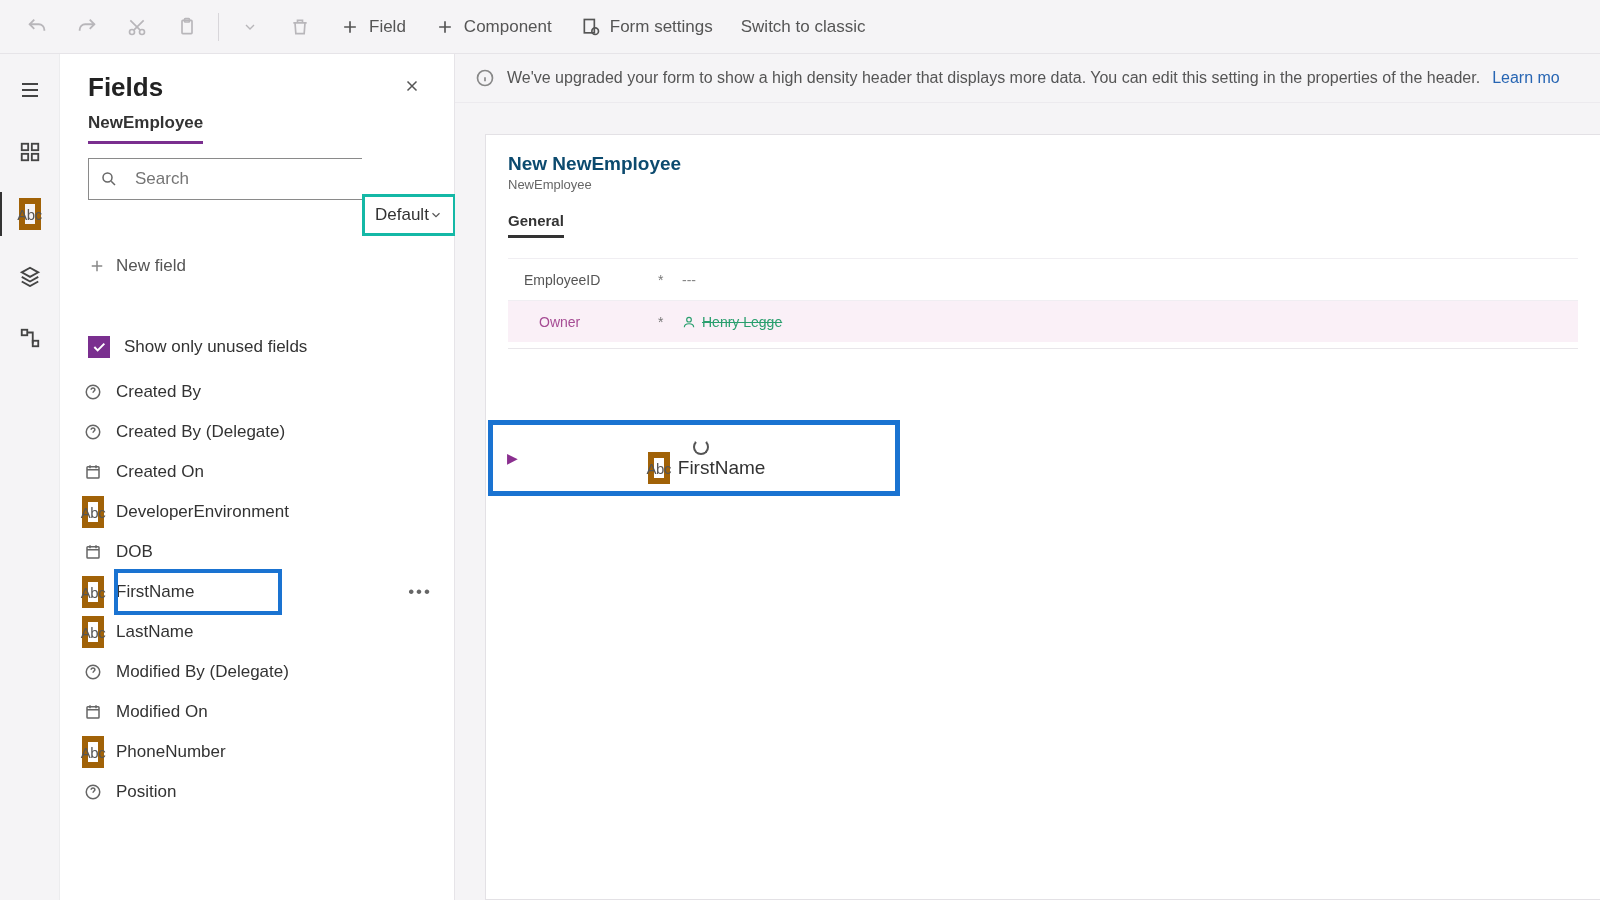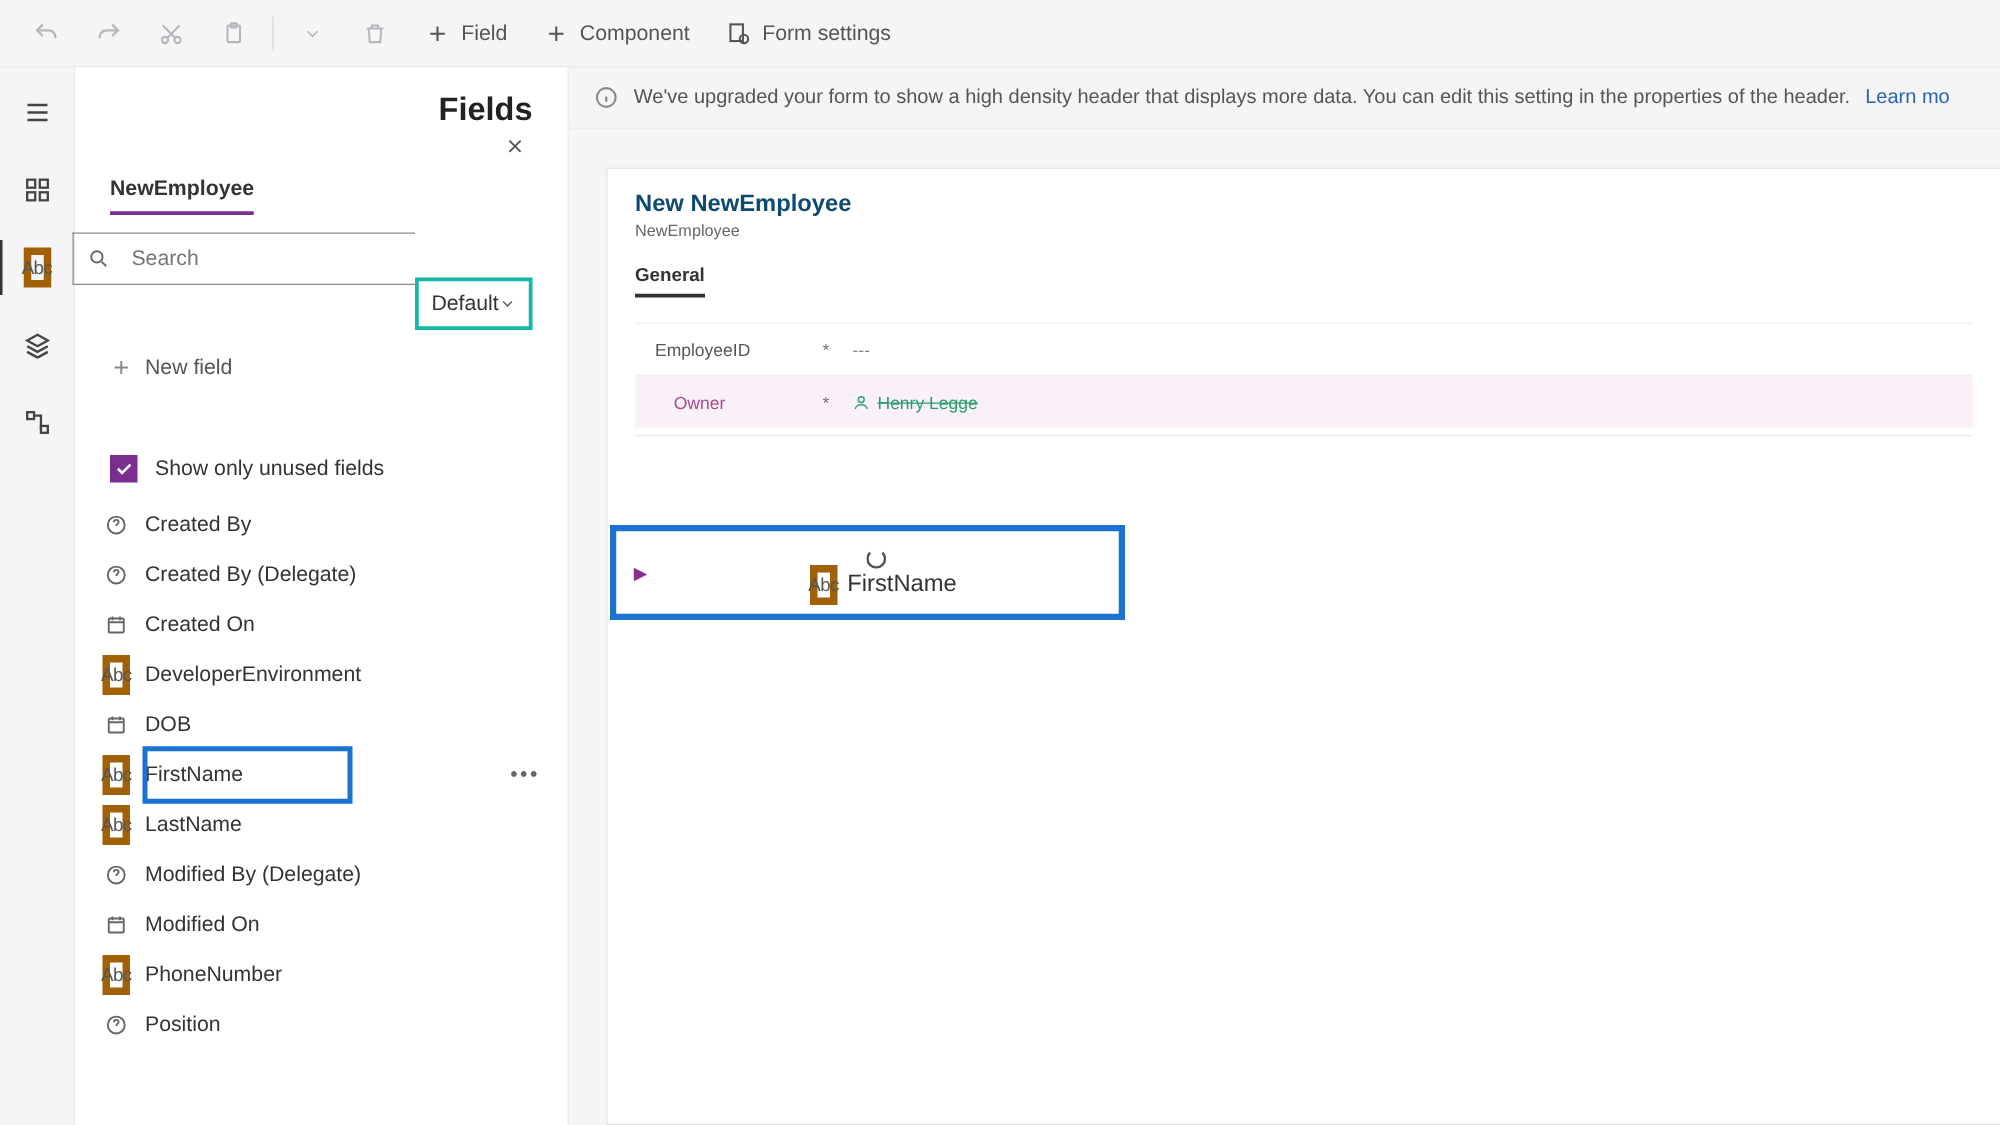--- a/index.html
+++ b/index.html
@@ -13,26 +13,26 @@
 .tb-icon { display: inline-flex; align-items: center; justify-content: center; width: 22px; height: 22px; }
 
 
 .app-body { display: flex; height: calc(100% - 54px); position: relative; }
 .rail { width: 60px; background: #f5f4f6; display: flex; flex-direction: column; align-items: center; padding-top: 18px; gap: 26px; border-right: 1px solid #ececee; }
 .rail-btn { width: 36px; height: 36px; display: flex; align-items: center; justify-content: center; color: #555; cursor: pointer; position: relative; }
 .rail-btn.active::before { content: ""; position: absolute; left: -14px; top: -4px; bottom: -4px; width: 4px; background: #333; }
 
 
 .fields-panel { width: 395px; background: #fff; border-right: 1px solid #e6e4e8; display: flex; flex-direction: column; padding: 12px 0 0 0; }
-.fp-header { display: flex; align-items: flex-end; justify-content: space-between; padding: 6px 28px 10px 28px; flex-direction: column; }
+.fp-header { display: flex; align-items: flex-start; justify-content: space-between; padding: 6px 28px 10px 28px; }
 .fp-title { font-size: 26px; font-weight: 600; color: #222; }
 .fp-close { width: 28px; height: 28px; color: #555; cursor: pointer; display: flex; align-items: center; justify-content: center; }
 .fp-entity { padding: 0 28px; }
 .fp-entity span { display: inline-block; font-size: 17px; font-weight: 600; color: #333; padding-bottom: 8px; border-bottom: 3px solid #7a2f8f; }
-.fp-search-row { padding: 14px 28px 6px 28px; display: flex; justify-content: flex-end; }
+.fp-search-row { padding: 14px 28px 6px 28px; display: flex; }
 .fp-search { flex: 1; display: flex; align-items: center; border: 1px solid #8a8a8a; height: 42px; border-right: none; }
 .fp-search input { border: none; outline: none; font-size: 17px; padding: 0 6px; flex: 1; color: #666; }
 .fp-search-ic { width: 40px; color: #666; display: flex; align-items: center; justify-content: center; }
 .fp-dd { width: 130px; border: 3px solid #14b8a6; height: 42px; display: flex; align-items: center; justify-content: space-between; padding: 0 10px; font-size: 17px; color: #333; margin-top: 36px; }
 .fp-newfield { padding: 14px 28px; display: flex; align-items: center; gap: 10px; color: #555; font-size: 17px; cursor: pointer; }
 .fp-show-unused { padding: 6px 28px 14px 28px; display: flex; align-items: center; gap: 14px; font-size: 17px; color: #333; margin-top: 40px; }
 .fp-check { width: 22px; height: 22px; background: #7a2f8f; display: flex; align-items: center; justify-content: center; }
 .field-list { flex: 1; overflow: auto; }
 .field-row { display: flex; align-items: center; gap: 12px; padding: 9px 22px; font-size: 17px; color: #333; cursor: pointer; position: relative; }
 .field-ic { width: 22px; height: 22px; display: flex; align-items: center; justify-content: center; color: #555; }
@@ -132,20 +132,23 @@
     </div>
   <div class="tb-btn">
       <span class="tb-icon">
         <svg width="20" height="20" viewBox="0 0 24 24" fill="none" stroke="currentColor" stroke-width="2">
           <rect x="4" y="3" width="12" height="16"></rect>
           <circle cx="17" cy="17" r="4"></circle>
         </svg>
       </span>
       <span>Form settings</span>
     </div>
+  <div class="tb-btn">
+      <span>Switch to classic</span>
+    </div>
 </div>
 
 <div class="app-body">
 
   <div class="rail">
     <div class="rail-btn">
         <svg width="24" height="24" viewBox="0 0 24 24" fill="none" stroke="#444" stroke-width="2">
           <path d="M4 6h16M4 12h16M4 18h16"></path>
         </svg>
       </div>

